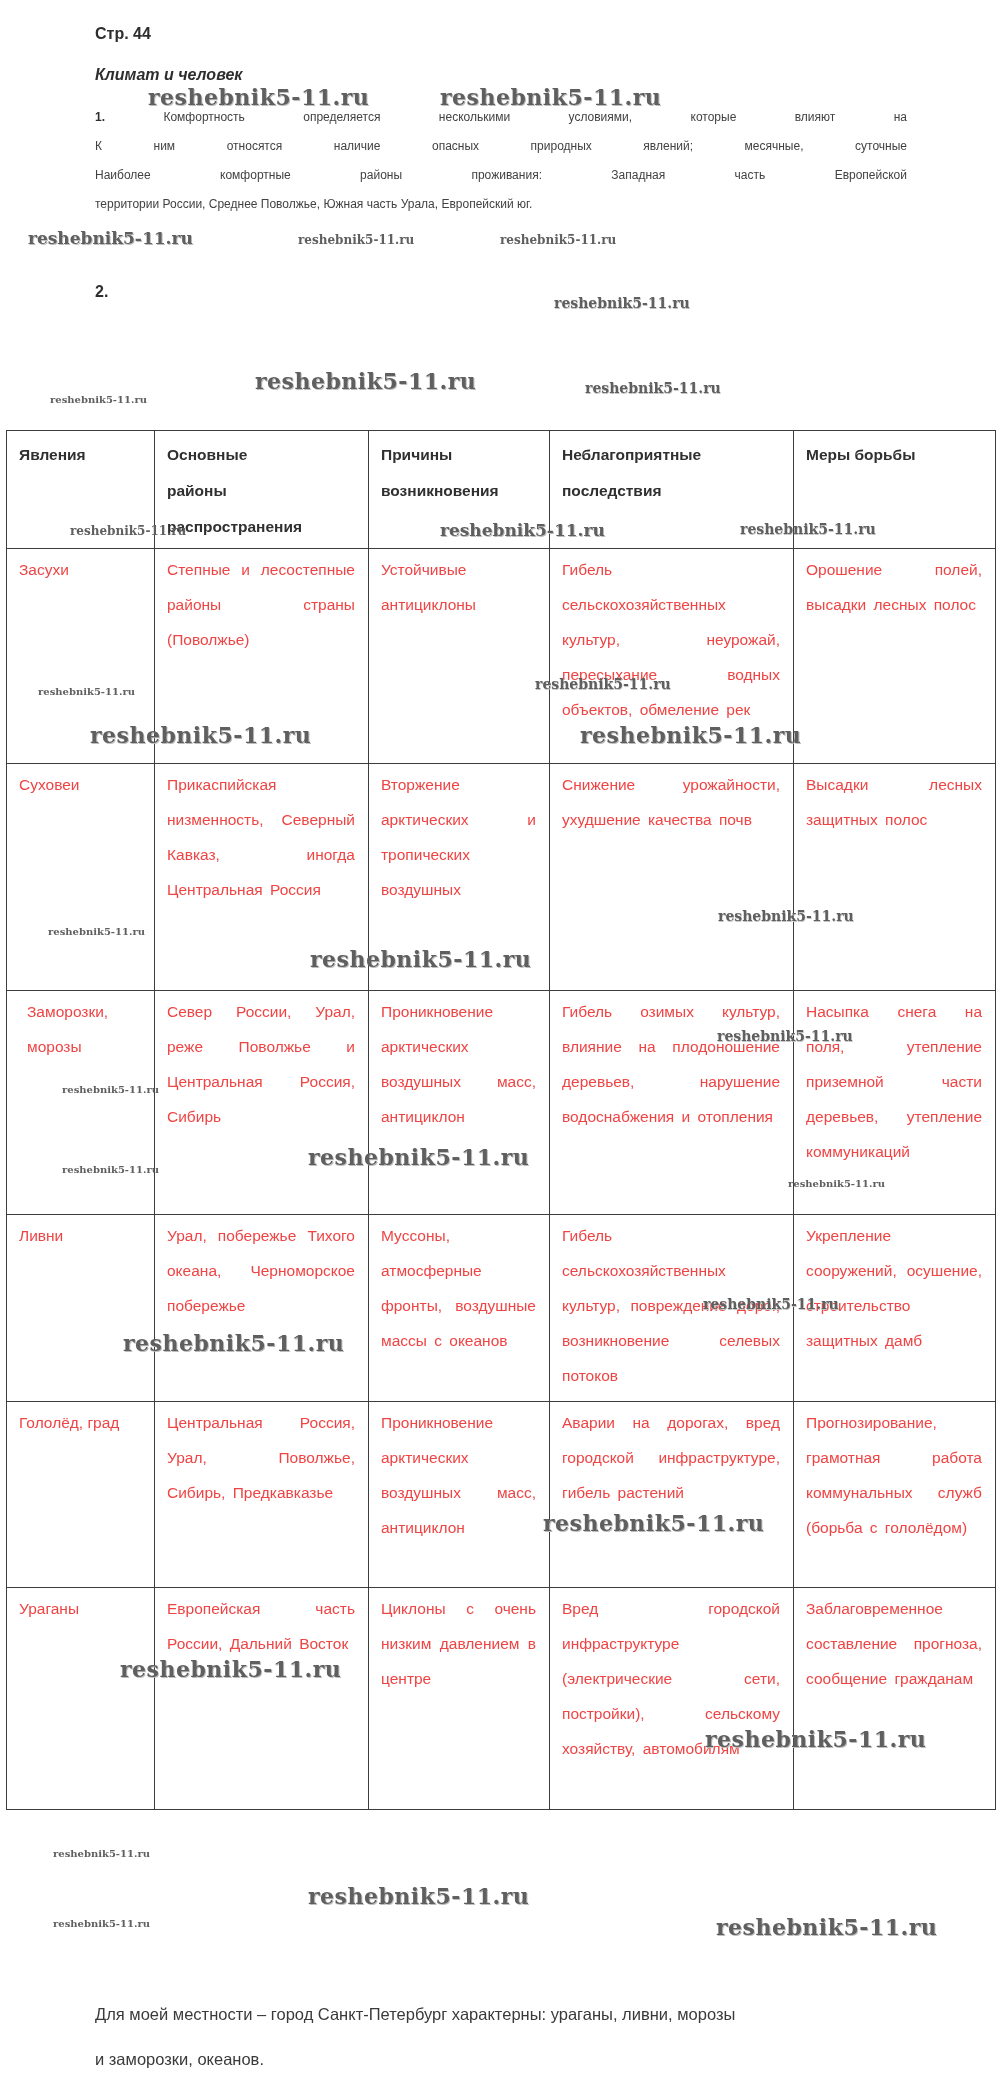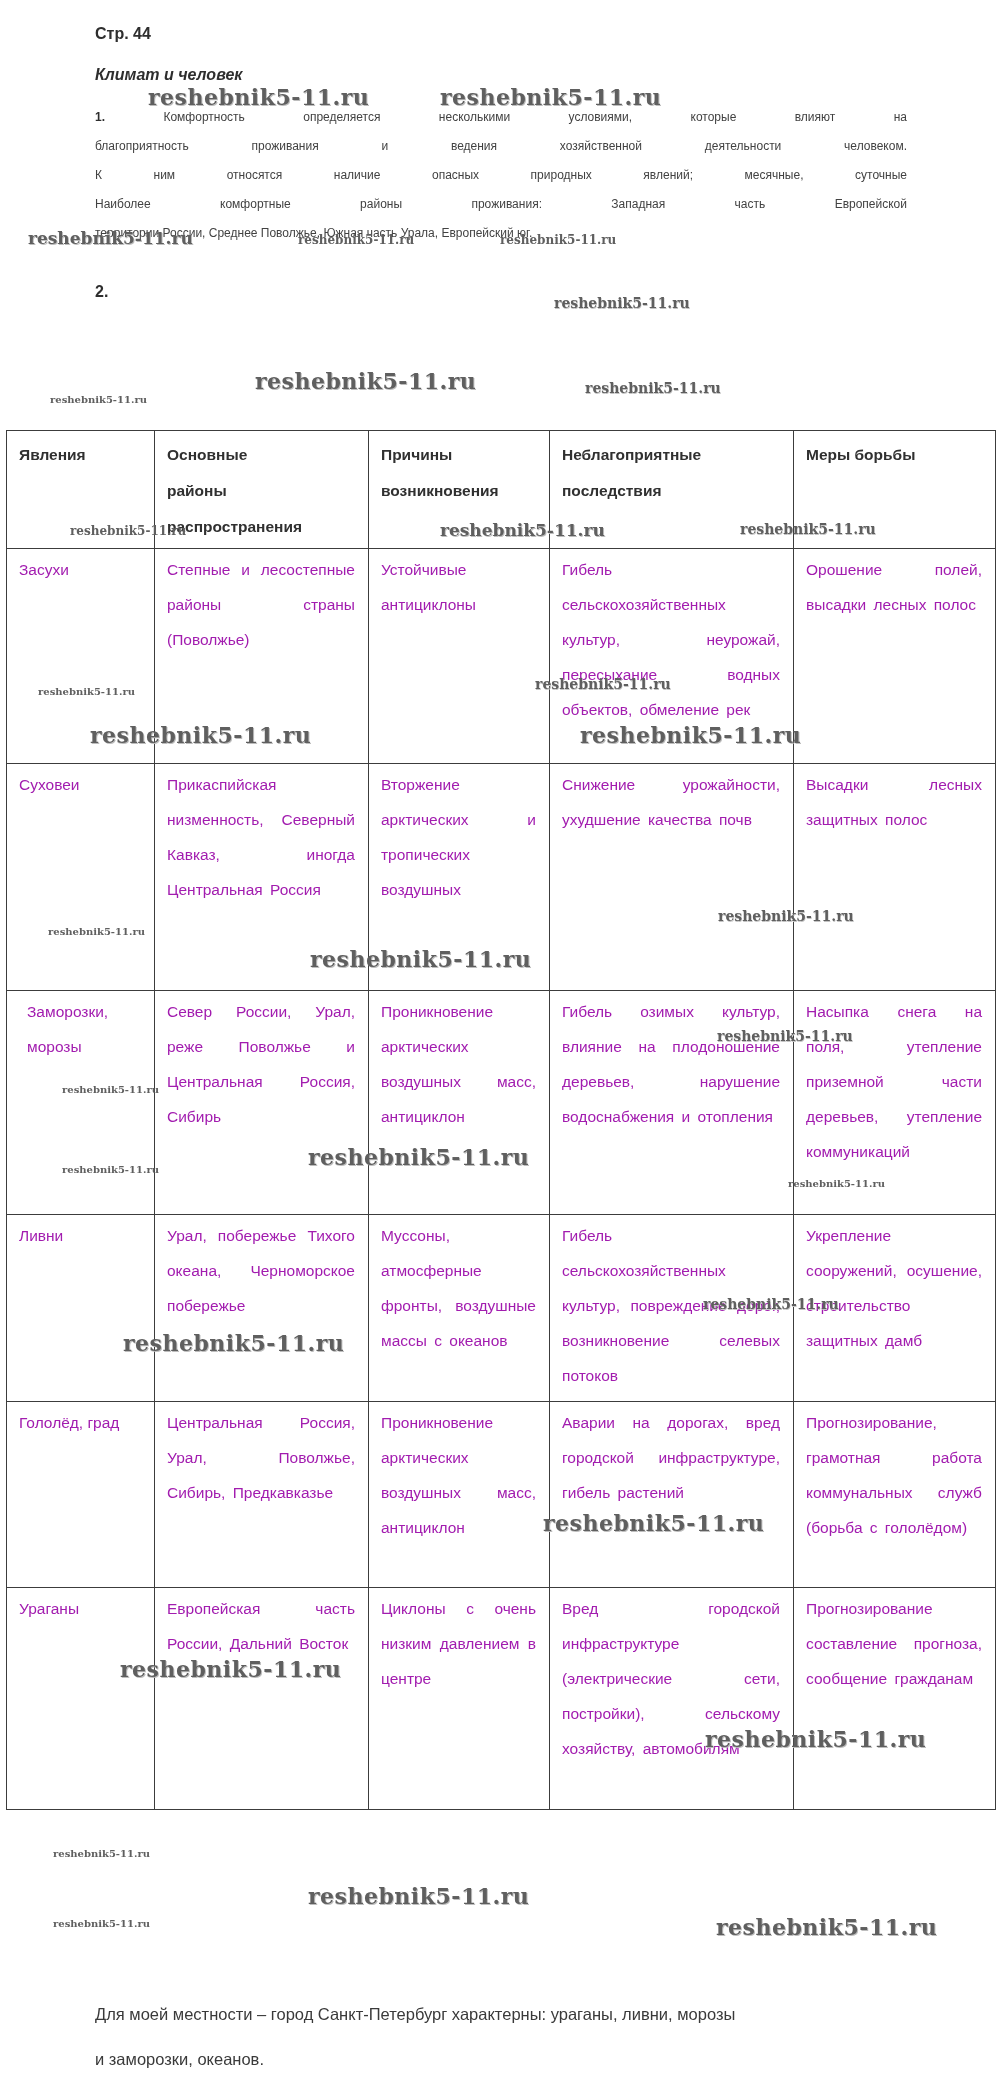--- a/index.html
+++ b/index.html
@@ -15,21 +15,21 @@
   #task1{left:95px;top:103px;width:812px;font-size:12px;line-height:29px;color:#424242;}
   #task1 .jline{text-align:justify;text-align-last:justify;}
   #task1 .jline.lastline{text-align-last:left;}
   #task2-number{left:95px;top:283px;font-size:16px;}
   #hazard-table{
     position:absolute;left:6px;top:430px;width:989px;
     border-collapse:collapse;table-layout:fixed;
   }
   #hazard-table th,#hazard-table td{
     border:1px solid #3c3c3c;vertical-align:top;
-    padding:3px 13px 0 12px;font-size:15.5px;line-height:35px;color:#a21caf;
+    padding:3px 13px 0 12px;font-size:15.5px;line-height:35px;color:#ef4444;
   }
   #hazard-table th{
     font-weight:bold;text-align:left;white-space:pre-line;color:#303030;line-height:36px;padding-top:6px;
   }
   #hazard-table td{text-align:justify;word-spacing:3px;}
   #hazard-table td.first{text-align:left;word-spacing:0;}
   #closing{left:95px;top:1992px;width:822px;font-size:16.5px;line-height:45px;color:#3a3a3a;}
   .wm{
     position:absolute;font-family:"DejaVu Serif",serif;font-weight:700;
     color:#5f5f5f;white-space:nowrap;z-index:6;pointer-events:none;
@@ -42,21 +42,20 @@
   .v-xs{font-size:10px;text-shadow:none;}
 </style>
 </head>
 <body>
 
 <div class="abs b" id="page-label">Стр. 44</div>
 <div class="abs b" id="doc-title">Климат и человек</div>
 
 <div class="abs" id="task1">
     <div class="jline"><span class="b">1. </span>Комфортность определяется несколькими условиями, которые влияют на</div>
-    <div class="jline">благоприятность проживания и ведения хозяйственной деятельности человеком.</div>
     <div class="jline">К ним относятся наличие опасных природных явлений; месячные, суточные</div>
     <div class="jline">Наиболее комфортные районы проживания: Западная часть Европейской</div>
     <div class="jline lastline">территории России, Среднее Поволжье, Южная часть Урала, Европейский юг.</div>
   </div>
 
 <div class="abs b" id="task2-number">2.</div>
 
 <table id="hazard-table">
   <colgroup>
     <col style="width:148px">
@@ -112,21 +111,21 @@
         <td>Центральная Россия, Урал, Поволжье, Сибирь, Предкавказье</td>
         <td>Проникновение арктических воздушных масс, антициклон</td>
         <td>Аварии на дорогах, вред городской инфраструктуре, гибель растений</td>
         <td>Прогнозирование, грамотная работа коммунальных служб (борьба с гололёдом)</td>
       </tr>
       <tr>
         <td class="first" style="height: 218px;">Ураганы</td>
         <td>Европейская часть России, Дальний Восток</td>
         <td>Циклоны с очень низким давлением в центре</td>
         <td>Вред городской инфраструктуре (электрические сети, постройки), сельскому хозяйству, автомобилям</td>
-        <td>Прогнозирование составление прогноза, сообщение гражданам</td>
+        <td>Заблаговременное составление прогноза, сообщение гражданам</td>
       </tr>
     </tbody>
 </table>
 
 <div class="abs" id="closing">
     <div>Для моей местности – город Санкт-Петербург характерны: ураганы, ливни, морозы</div>
     <div>и заморозки, океанов.</div>
   </div>
 
 <div id="wm-layer">

